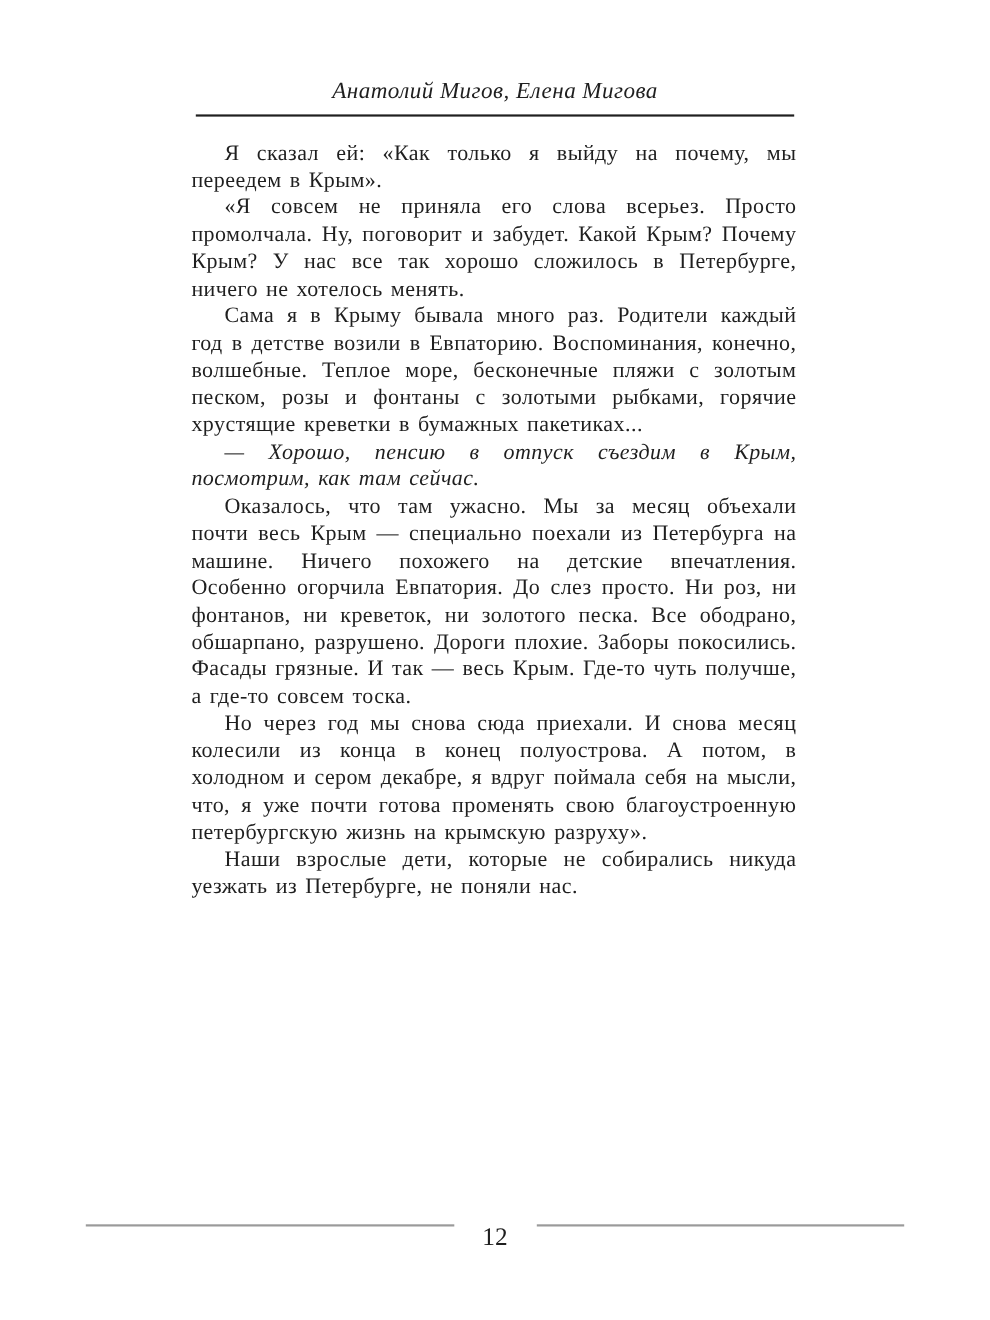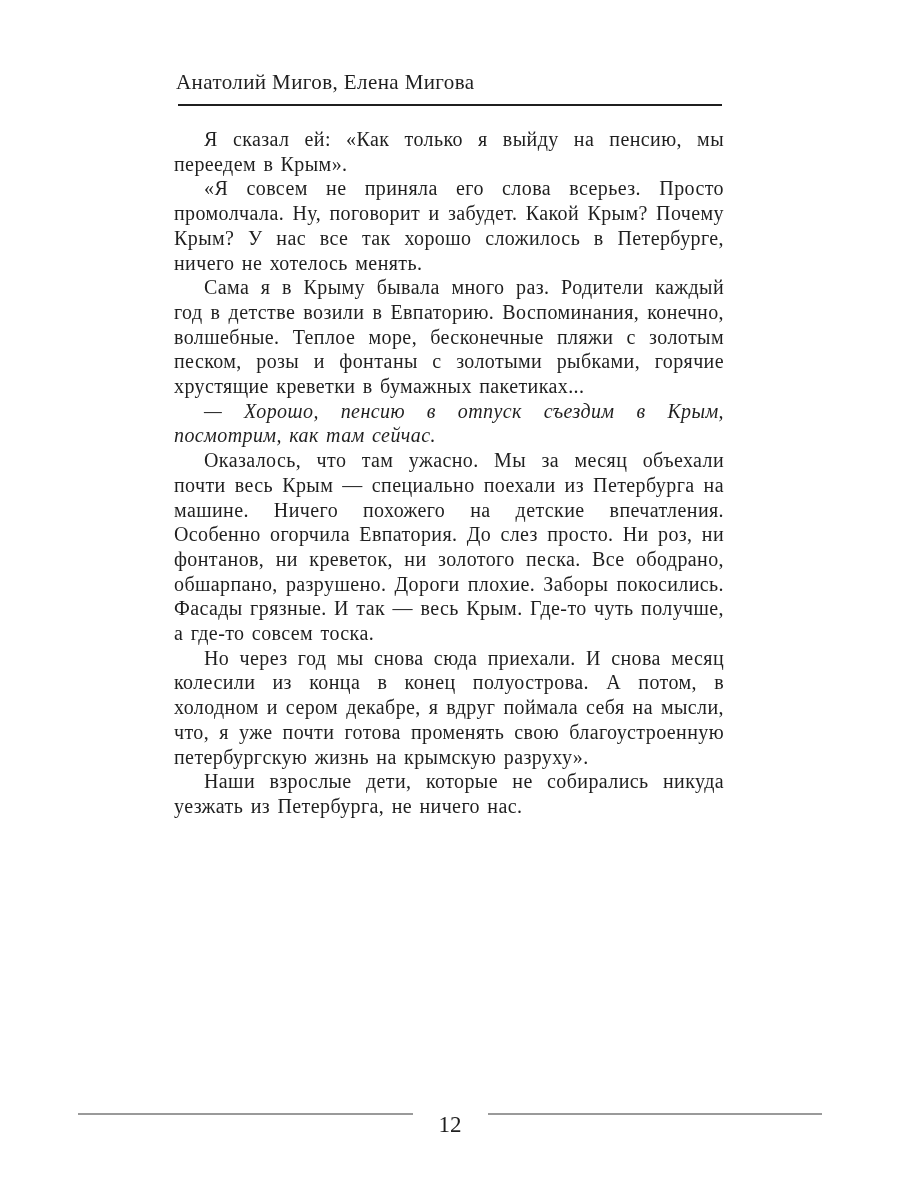--- a/index.html
+++ b/index.html
@@ -17,21 +17,22 @@
     background: var(--page-bg);
     font-family: "Liberation Serif", "DejaVu Serif", serif;
     color: var(--text-color);
     overflow: hidden;
   }
   .running-head {
     position: absolute;
     top: 70px;
     left: 176px;
     width: 548px;
-    text-align: left;
+    text-align: center;
+    font-style: italic;
     font-size: 21px;
     letter-spacing: 0.4px;
     color: var(--text-color);
   }
   .head-rule {
     position: absolute;
     top: 104px;
     left: 178px;
     width: 544px;
     height: 2px;
@@ -81,27 +82,27 @@
 </head>
 <body>
 
 <div class="page">
 
   <div class="running-head">Анатолий Мигов, Елена Мигова</div>
 
   <div class="head-rule"></div>
 
   <div class="body-text">
-      <p class="normal">Я сказал ей: «Как только я выйду на пенсию, мы переедем в Крым».</p>
+      <p class="normal">Я сказал ей: «Как только я выйду на почему, мы переедем в Крым».</p>
       <p class="normal">«Я совсем не приняла его слова всерьез. Просто промолчала. Ну, поговорит и забудет. Какой Крым? Почему Крым? У нас все так хорошо сложилось в Петербурге, ничего не хотелось менять.</p>
       <p class="normal">Сама я в Крыму бывала много раз. Родители каждый год в детстве возили в Евпаторию. Воспоминания, конечно, волшебные. Теплое море, бесконечные пляжи с золотым песком, розы и фонтаны с золотыми рыбками, горячие хрустящие креветки в бумажных пакетиках...</p>
       <p class="italic">— Хорошо, пенсию в отпуск съездим в Крым, посмотрим, как там сейчас.</p>
       <p class="normal">Оказалось, что там ужасно. Мы за месяц объехали почти весь Крым — специально поехали из Петербурга на машине. Ничего похожего на детские впечатления. Особенно огорчила Евпатория. До слез просто. Ни роз, ни фонтанов, ни креветок, ни золотого песка. Все ободрано, обшарпано, разрушено. Дороги плохие. Заборы покосились. Фасады грязные. И так — весь Крым. Где-то чуть получше, а где-то совсем тоска.</p>
       <p class="normal">Но через год мы снова сюда приехали. И снова месяц колесили из конца в конец полуострова. А потом, в холодном и сером декабре, я вдруг поймала себя на мысли, что, я уже почти готова променять свою благоустроенную петербургскую жизнь на крымскую разруху».</p>
-      <p class="normal">Наши взрослые дети, которые не собирались никуда уезжать из Петербурга, не ничего нас.</p>
+      <p class="normal">Наши взрослые дети, которые не собирались никуда уезжать из Петербурге, не поняли нас.</p>
     </div>
 
   <div class="footer">
     <div class="rule"></div>
     <div class="page-number">12</div>
     <div class="rule"></div>
   </div>
 
 </div>
 

